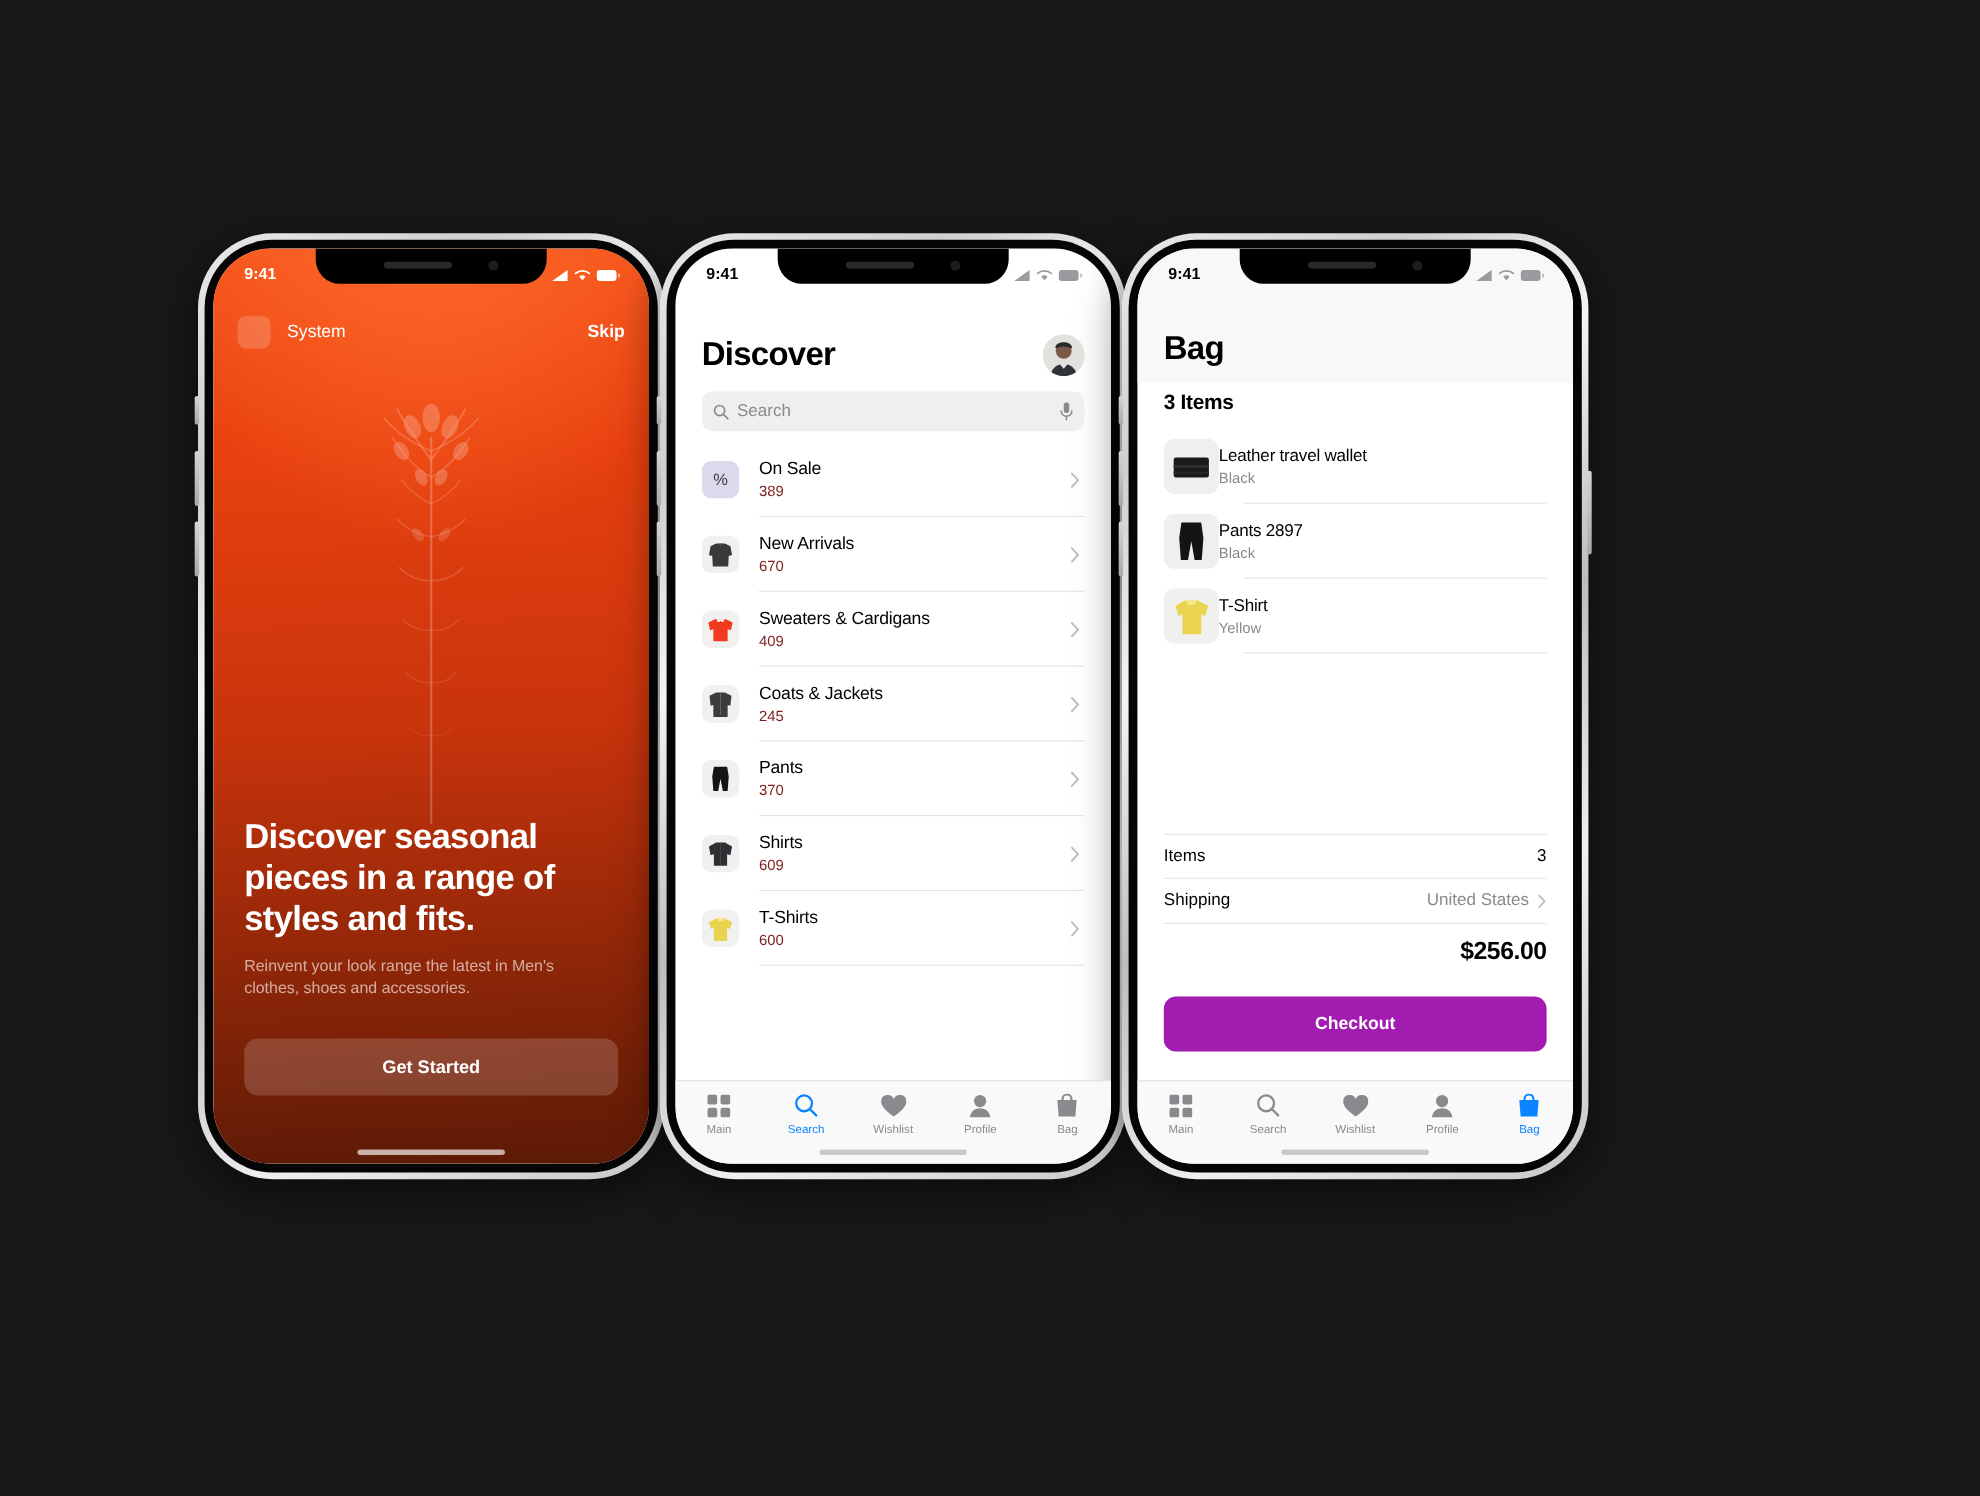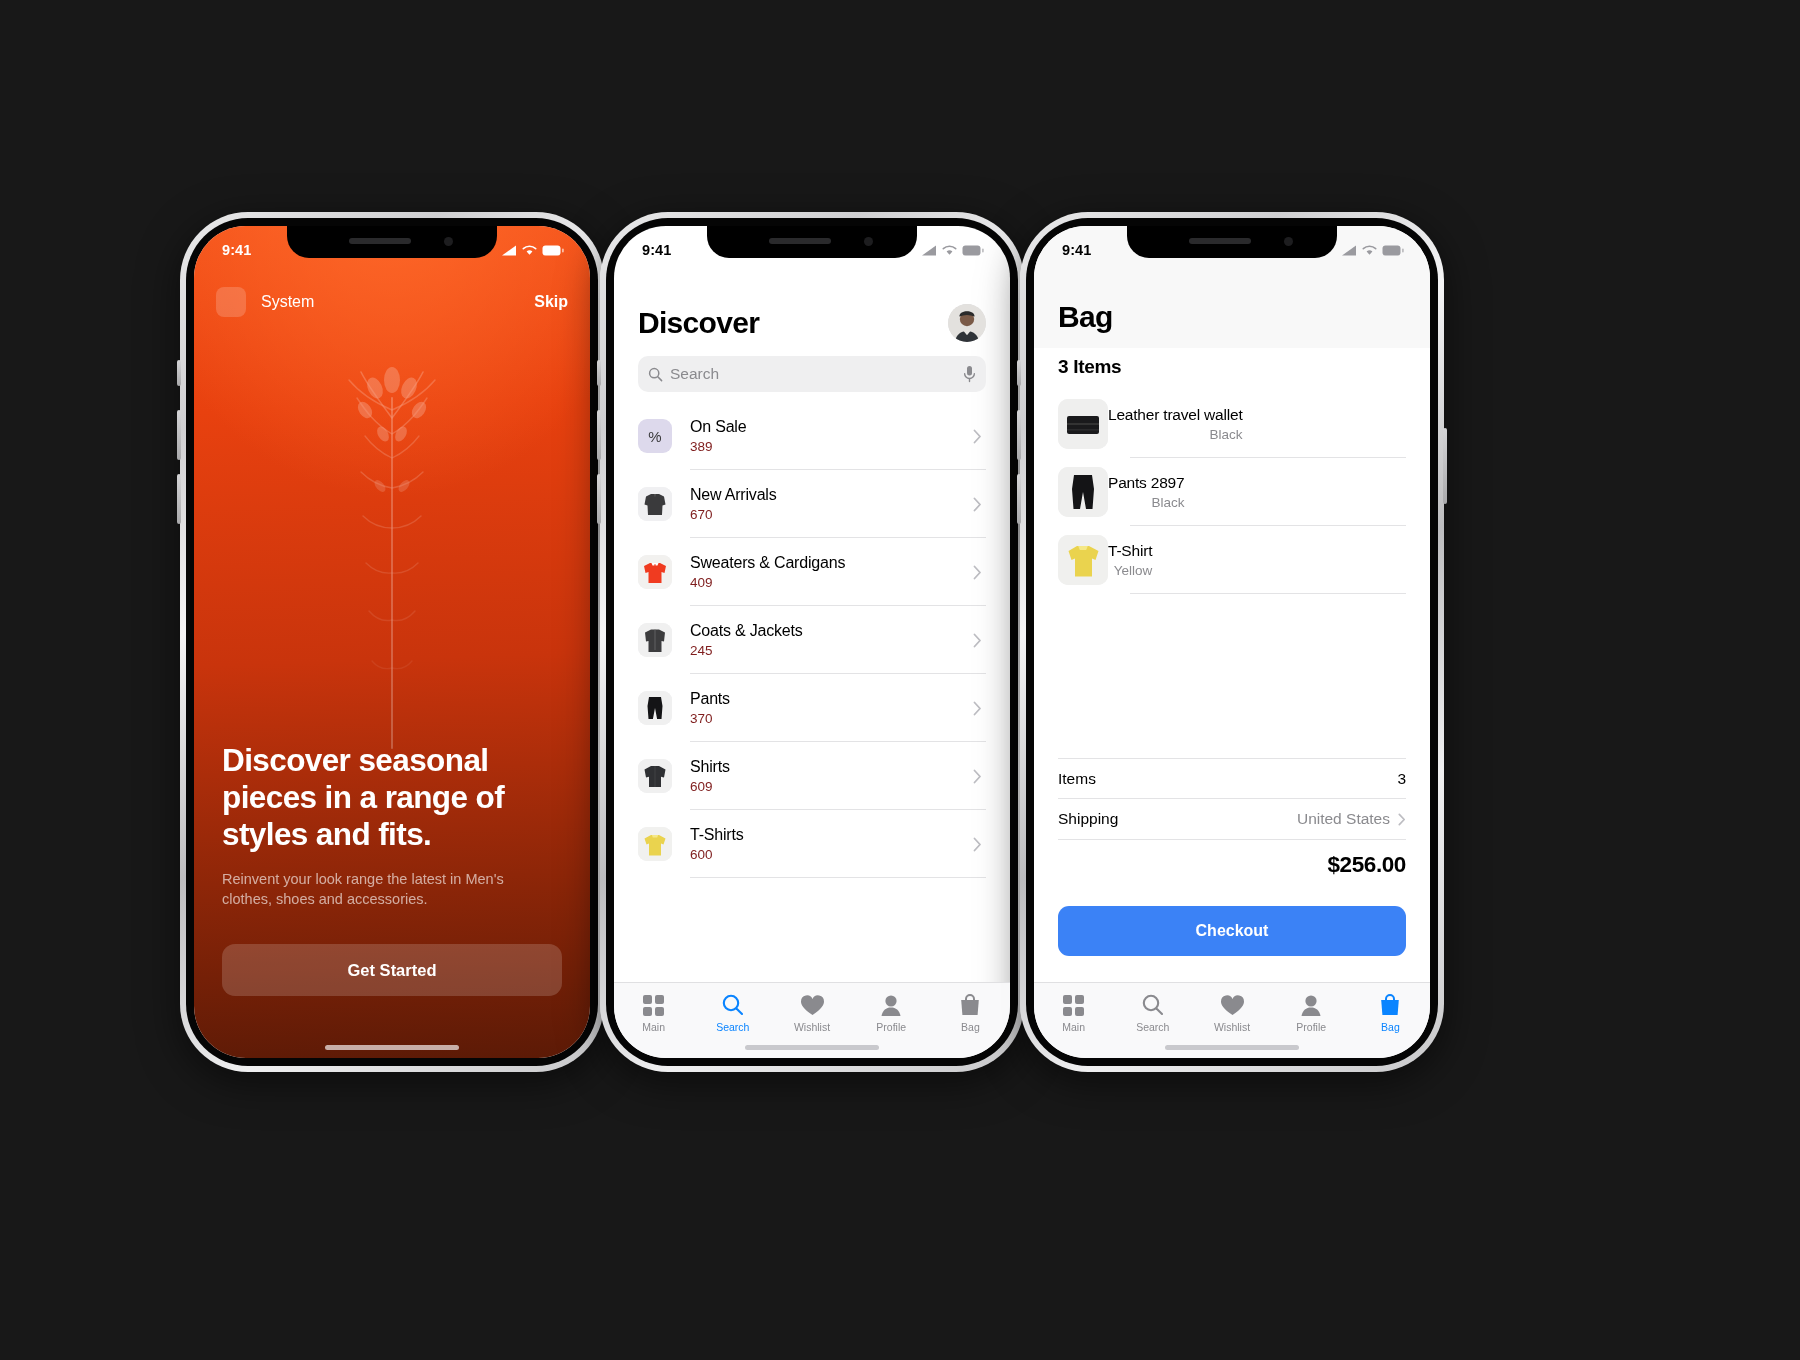--- a/index.html
+++ b/index.html
@@ -181,36 +181,36 @@
     content: ""; position: absolute; left: 72px; right: 0; bottom: 0;
     height: 1px; background: #e3e3e5;
   }
   .bag-thumb {
     width: 50px; height: 50px; border-radius: 10px; flex: none;
     background: #f0f0f0; overflow: hidden;
     display: flex; align-items: center; justify-content: center;
   }
   .bag-text { }
   .bag-name { font-size: 15.5px; letter-spacing: -.2px; }
-  .bag-color { font-size: 13.5px; color: #8a8a8e; margin-top: 3px; text-align: right; }
+  .bag-color { font-size: 13.5px; color: #8a8a8e; margin-top: 3px; }
   .sum-block { position: absolute; left: 24px; right: 24px; bottom: 168px; }
   .sum-row {
     display: flex; align-items: center; height: 41px;
     border-bottom: 1px solid #e3e3e5; font-size: 15.5px;
   }
   .sum-row:first-child { border-top: 1px solid #e3e3e5; }
   .sum-val { margin-left: auto; color: #000; }
   .sum-val.muted { color: #8a8a8e; }
   .sum-total {
     display: flex; justify-content: flex-end; align-items: center;
     height: 50px; font-size: 22.5px; font-weight: bold; letter-spacing: -.4px;
   }
   .checkout {
     position: absolute; left: 24px; right: 24px; bottom: 102px; height: 50px;
-    background: #3b82f6; border-radius: 11px; border: none;
+    background: #a21caf; border-radius: 11px; border: none;
     display: flex; align-items: center; justify-content: center;
     color: #fff; font-size: 16px; font-weight: bold;
   }
 </style>
 </head>
 <body>
 
 <div class="stage">
 
   <div class="phone" id="phone1">

